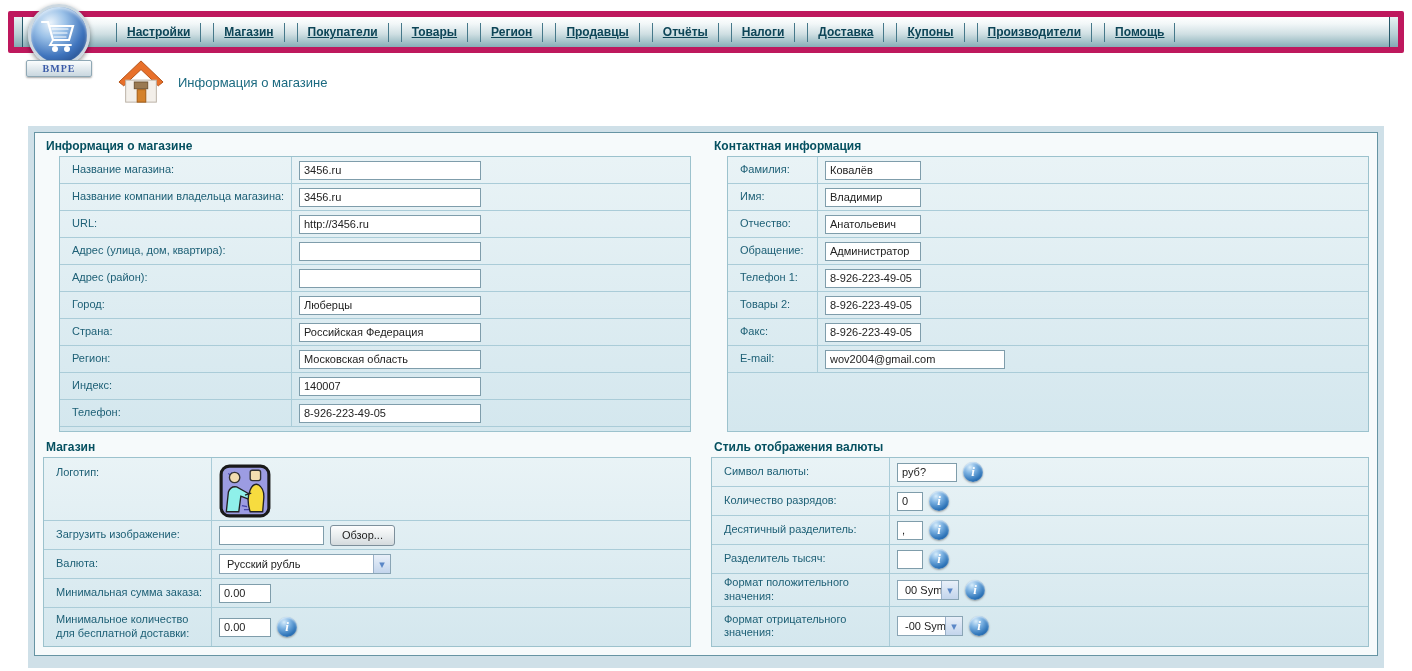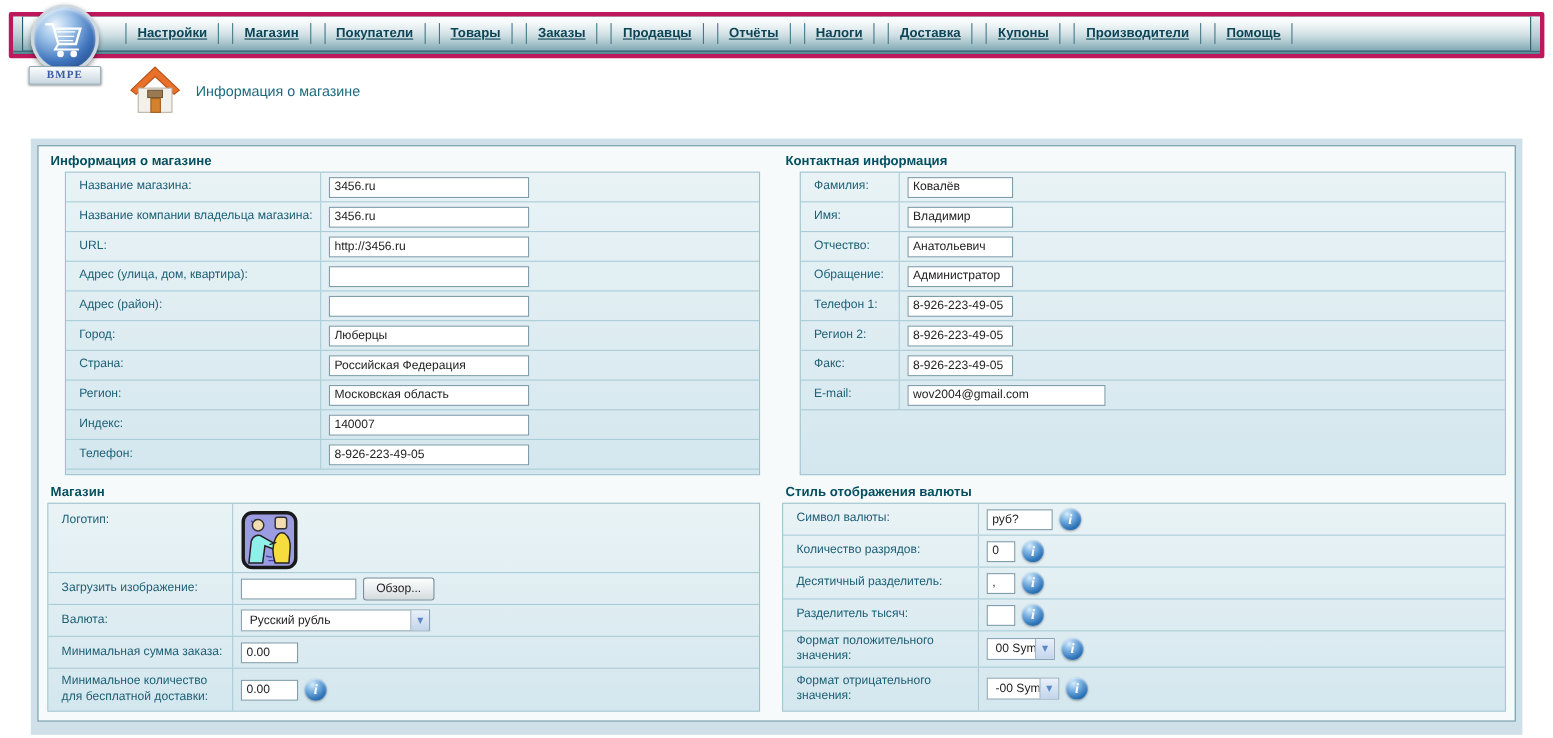--- a/index.html
+++ b/index.html
@@ -1,21 +1,21 @@
 <!DOCTYPE html>
 <html><head>
 <meta charset="utf-8">
 <style>
   * { margin:0; padding:0; box-sizing:border-box; }
   html,body { width:1412px; height:671px; background:#ffffff;
     font-family:"Liberation Sans","DejaVu Sans",sans-serif; position:relative; overflow:hidden; }
 
   
   .navbar { position:absolute; left:8px; top:11px; right:8px; height:42px;
-    border:4px solid #be185d; border-radius:2px; overflow:hidden; background:#6f9aa6; }
+    border:6px solid #be185d; border-radius:2px; overflow:hidden; background:#6f9aa6; }
   .navbar-top { height:31px;
     background:linear-gradient(180deg,#ffffff 0%,#f2f7f8 22%,#cfdfe3 55%,#a4c2c9 80%,#83aab4 100%);
     display:flex; align-items:center; padding-left:96px; }
   .navbar-strip { height:7px; border-top:1px solid #27596a;
     background:linear-gradient(180deg,#6b97a4 0%,#3c6e7d 60%,#2d5f6e 100%); }
   .endcap { position:absolute; top:0; width:9px; height:31px;
     background:linear-gradient(180deg,#e8f1f3 0%,#b8cfd5 55%,#7fa6b1 100%); }
   .endcap.left  { left:0;  border-right:1px solid #27596a; }
   .endcap.right { right:0; border-left:1px solid #27596a; }
   .navitem { display:inline-block; font-size:12px; font-weight:bold; color:#0d4557;
@@ -95,21 +95,21 @@
 <body>
 
 <div class="navbar">
   <div class="navbar-top">
     <span class="endcap left"></span>
     <span class="endcap right"></span>
     <a class="navitem">Настройки</a>
     <a class="navitem">Магазин</a>
     <a class="navitem">Покупатели</a>
     <a class="navitem">Товары</a>
-    <a class="navitem">Заказы</a>
+    <a class="navitem">Регион</a>
     <a class="navitem">Продавцы</a>
     <a class="navitem">Отчёты</a>
     <a class="navitem">Налоги</a>
     <a class="navitem">Доставка</a>
     <a class="navitem">Купоны</a>
     <a class="navitem">Производители</a>
     <a class="navitem">Помощь</a>
   </div>
   <div class="navbar-strip"></div>
 </div>
@@ -285,21 +285,21 @@
                 <input class="txt w100" value="Администратор" style="">
               </div>
           </div>
           <div class="row h27">
             <div class="lbl w-lbl-contact">Телефон 1:</div>
             <div class="val">
                 <input class="txt w100" value="8-926-223-49-05" style="">
               </div>
           </div>
           <div class="row h27">
-            <div class="lbl w-lbl-contact">Регион 2:</div>
+            <div class="lbl w-lbl-contact">Товары 2:</div>
             <div class="val">
                 <input class="txt w100" value="8-926-223-49-05" style="">
               </div>
           </div>
           <div class="row h27">
             <div class="lbl w-lbl-contact">Факс:</div>
             <div class="val">
                 <input class="txt w100" value="8-926-223-49-05" style="">
               </div>
           </div>

